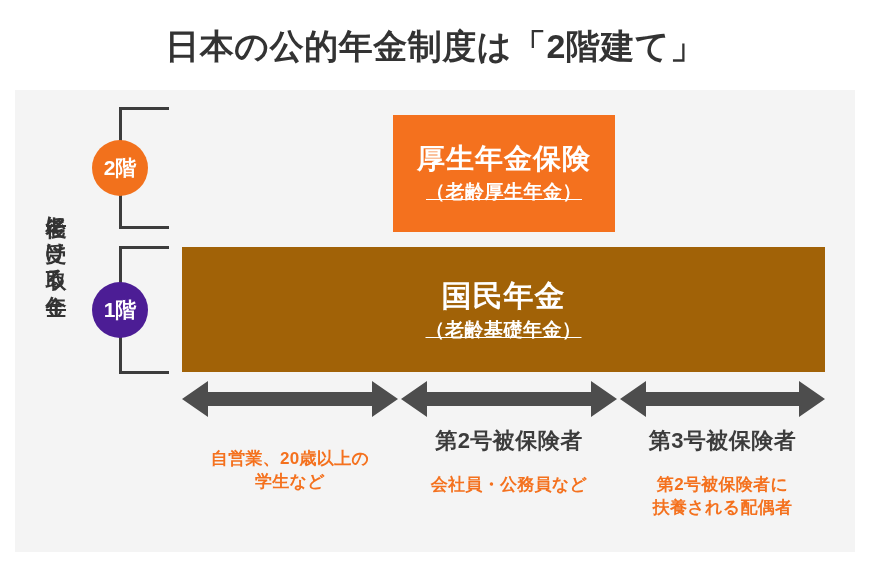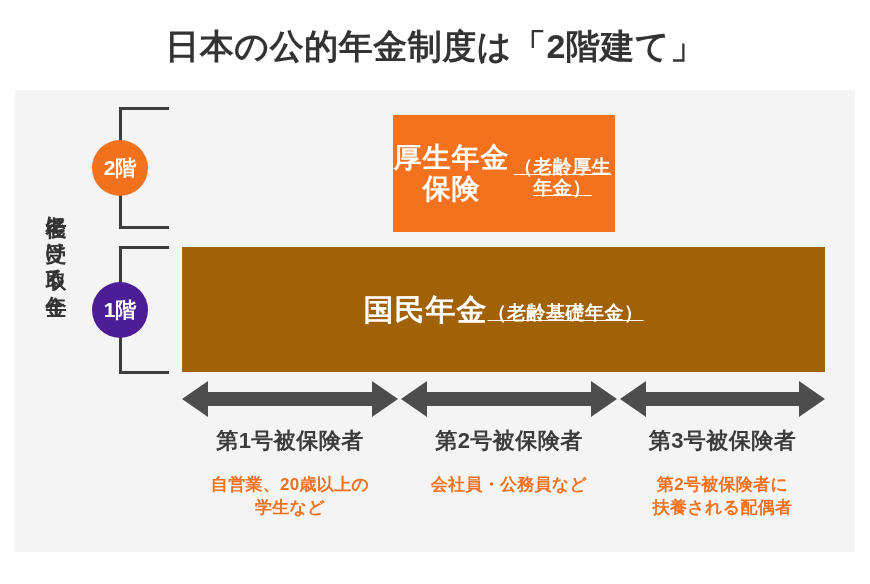--- a/index.html
+++ b/index.html
@@ -102,21 +102,21 @@
   #floor-badge-1 {
     left: 92px;
     top: 282px;
     background: #4c1d95;
   }
 
   
   .pension-box {
     position: absolute;
     display: flex;
-    flex-direction: row;
+    flex-direction: column;
     align-items: center;
     justify-content: center;
     color: #ffffff;
     text-align: center;
   }
   #box-kosei {
     left: 393px;
     top: 115px;
     width: 222px;
     height: 117px;
@@ -231,21 +231,20 @@
   <div class="segment-arrow" style="left:438px;width:205px;">
     <svg width="205" height="36" viewBox="0 0 205 36" xmlns="http://www.w3.org/2000/svg">
       <polygon points="0,18 26,0 26,11 179,11 179,0 205,18 179,36 179,25 26,25 26,36" fill="#4d4d4d"></polygon>
     </svg>
   </div>
 </div>
 
 <div id="category-row">
 
   <div class="category-col" style="left:0px;width:216px;">
-    <div class="category-title">第1号被保険者</div>
     <div class="category-sub">
       <div>自営業、20歳以上の</div>
       <div>学生など</div>
     </div>
   </div>
 
   <div class="category-col" style="left:219px;width:216px;">
     <div class="category-title">第2号被保険者</div>
     <div class="category-sub">
       <div>会社員・公務員など</div>

